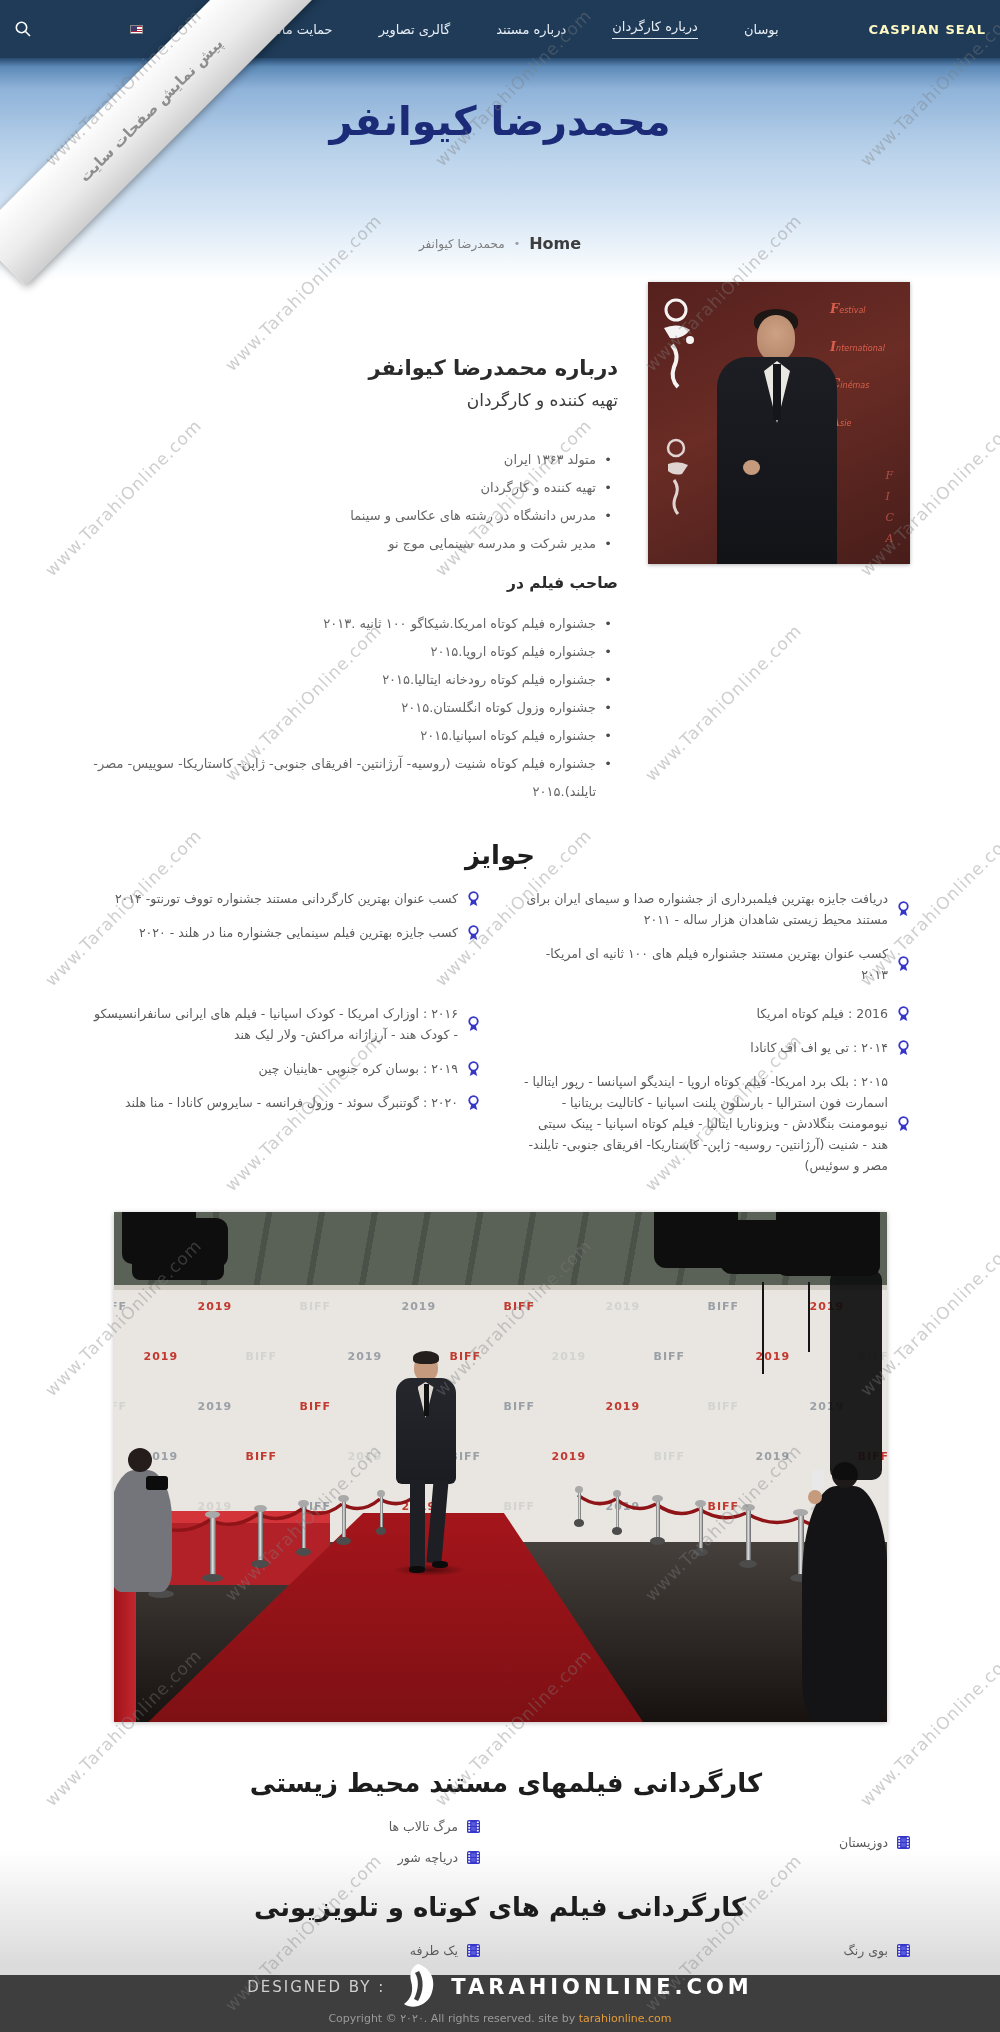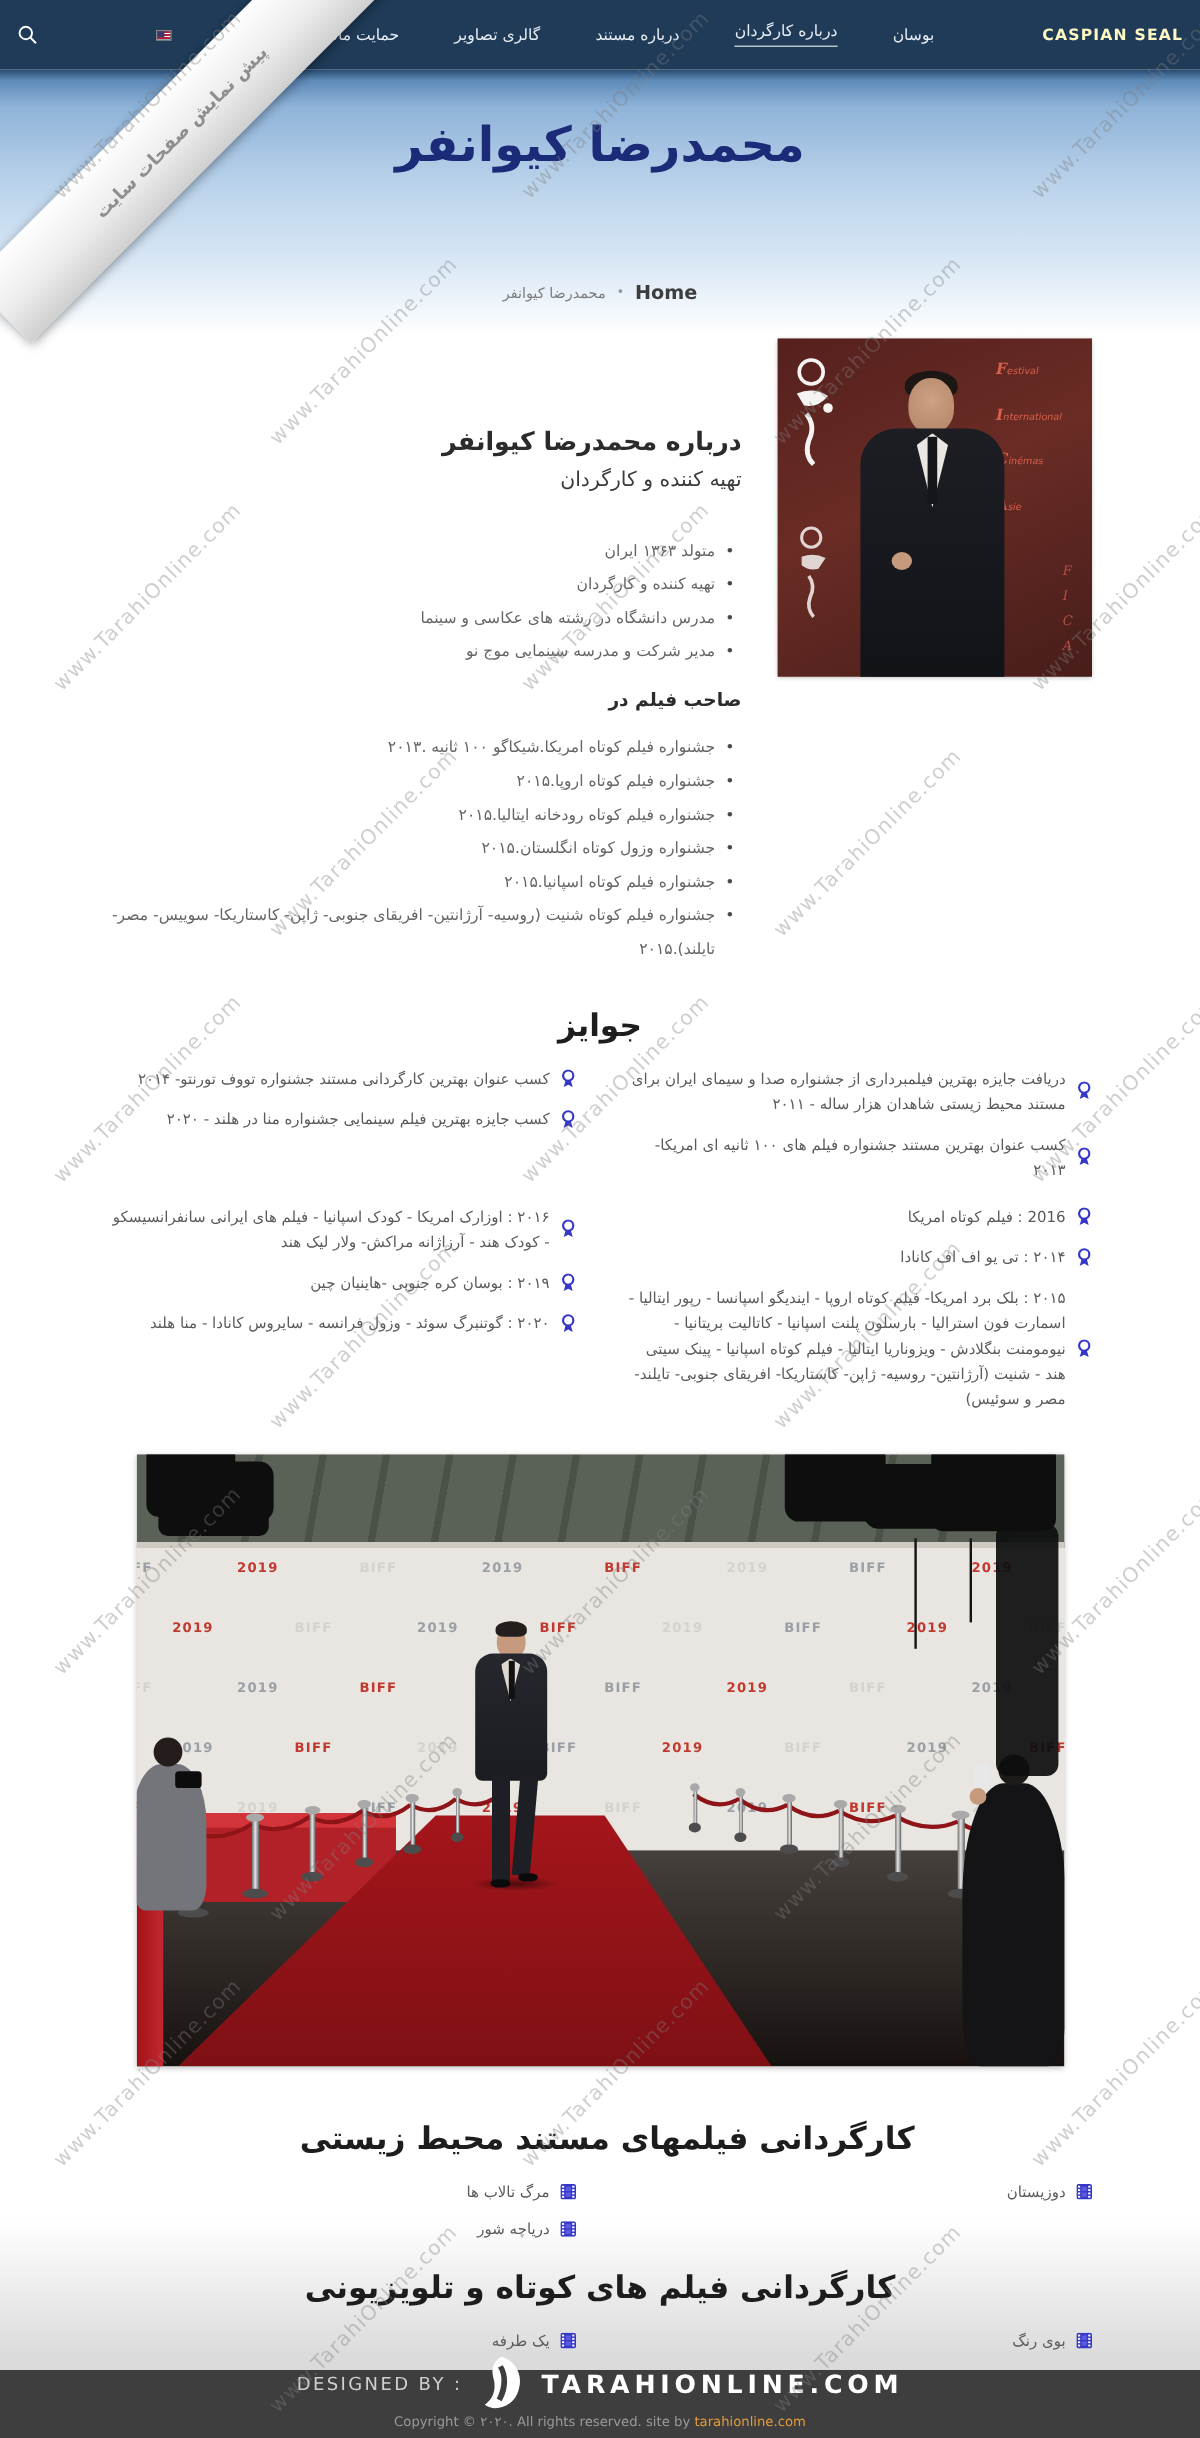--- a/index.html
+++ b/index.html
@@ -59,21 +59,21 @@
 
   
   .sec-h{margin:0;text-align:center;font-size:26px;font-weight:bold;color:#1d1d1d;direction:rtl;}
   .awards .sec-h{margin-top:34px;}
   .cols{display:grid;grid-template-columns:1fr 1fr;column-gap:40px;row-gap:13px;direction:rtl;width:820px;margin:18px auto 0;}
   .col{display:flex;flex-direction:column;gap:13px;}
   .ico-item{display:flex;direction:rtl;align-items:center;gap:9px;}
   .ico-item .ic{flex:0 0 auto;display:flex;}
   .ico-item .txt{color:#5b5b5b;font-size:12.5px;line-height:21px;text-align:right;}
   .cols.films{row-gap:0;}
-  .cols.films .col{gap:10px;}
+  .cols.films .col{gap:10px;justify-content:center;}
 
   
   .scene{position:relative;width:773px;height:510px;margin:36px auto 0;overflow:hidden;background:#e9e6e1;box-shadow:0 1px 5px rgba(0,0,0,.25);}
   .sc-ceiling{position:absolute;left:0;top:0;width:100%;height:78px;
       background:repeating-linear-gradient(100deg,#5a6156 0 46px,#4a5148 46px 52px),#525a50;z-index:7;}
   .sc-ceiling::after{content:"";position:absolute;left:0;bottom:0;width:100%;height:5px;background:#cfcac2;}
   .truss{position:absolute;background:#0e0e0f;z-index:8;}
   .cable{position:absolute;width:2px;background:#141414;z-index:8;}
   .sc-wall{position:absolute;left:0;top:78px;width:100%;height:252px;z-index:1;overflow:hidden;}
   .wl{position:absolute;font-size:11px;font-weight:bold;letter-spacing:1px;}

